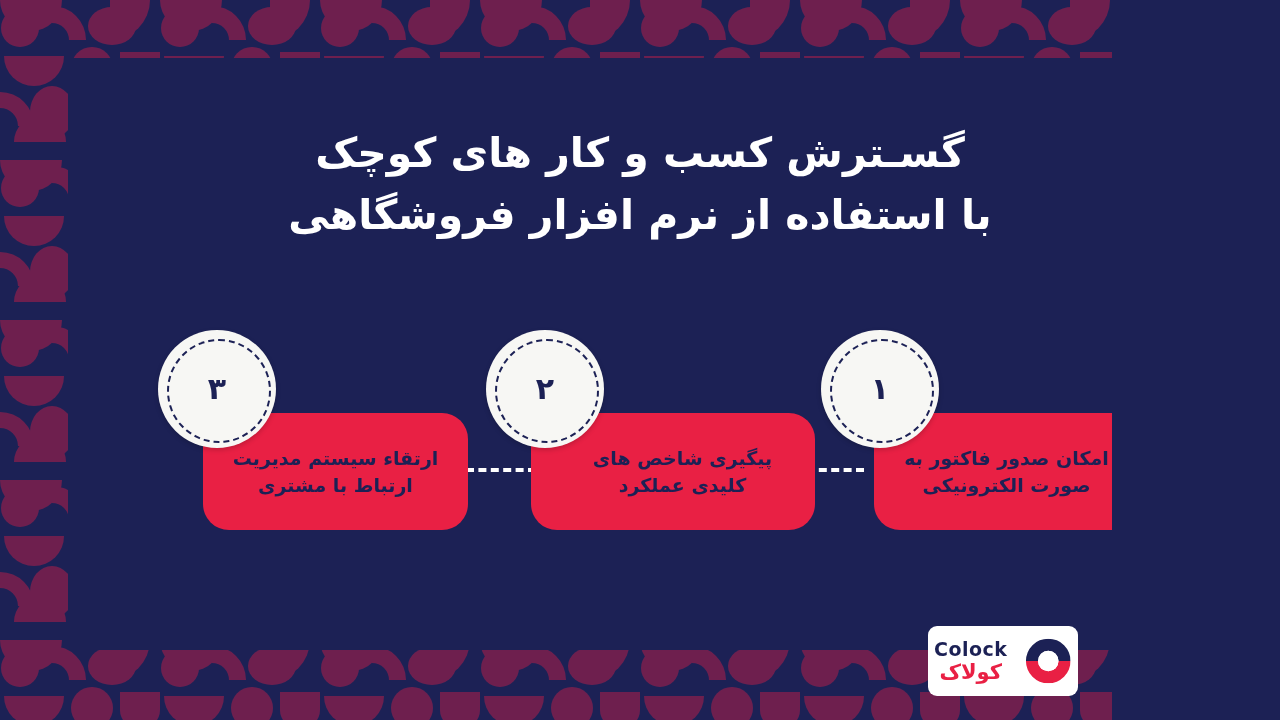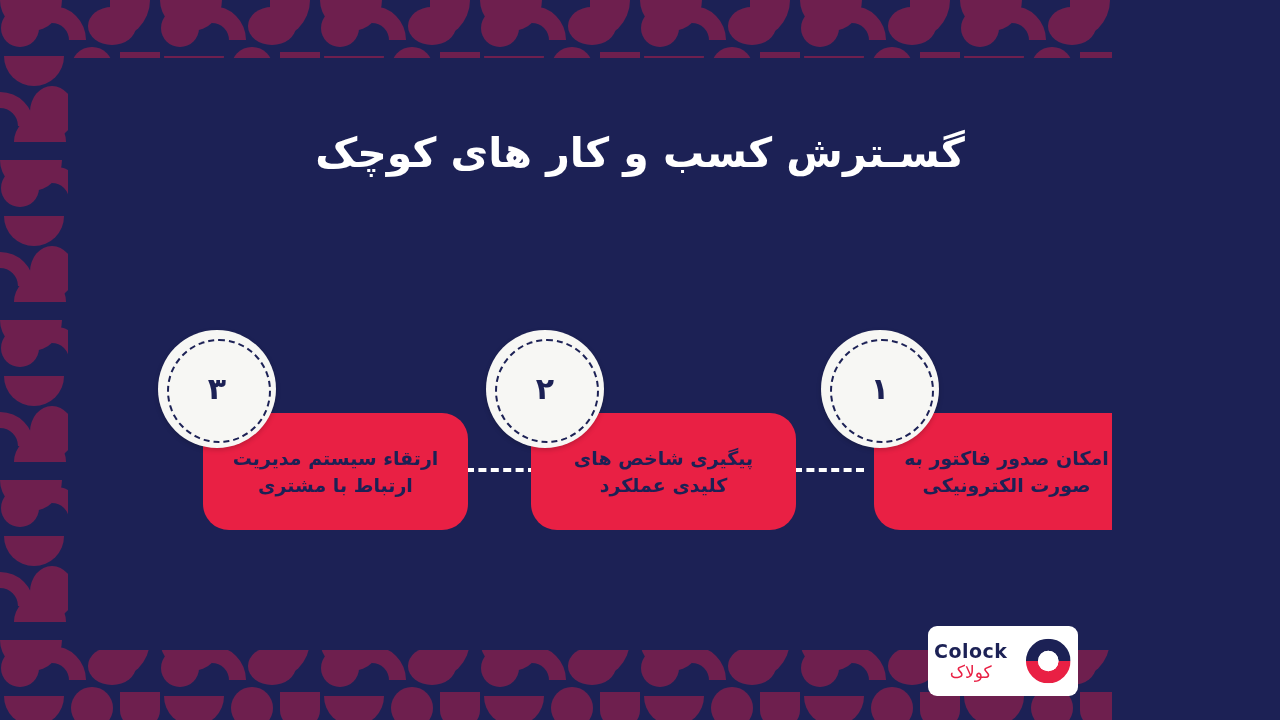--- a/index.html
+++ b/index.html
@@ -60,21 +60,21 @@
 
   
   #logo{
     position:absolute;right:34px;bottom:24px;z-index:7;
     width:150px;height:70px;background:#ffffff;border-radius:9px;
     display:flex;align-items:center;justify-content:center;gap:18px;
     padding:0 6px;box-sizing:border-box;
   }
   #logo-words{display:flex;flex-direction:column;align-items:center;line-height:1;}
   #logo-latin{color:#1c2155;font-weight:bold;font-size:19px;letter-spacing:.5px;}
-  #logo-fa{color:#e92044;font-weight:normal;font-size:17px;margin-top:3px;direction:rtl;}
+  #logo-fa{color:#e92044;font-weight:bold;font-size:21px;margin-top:3px;direction:rtl;}
 </style>
 </head>
 <body>
 
 <div id="slide">
 
   <svg id="pattern-border" viewBox="0 0 1280 720" width="1280" height="720" preserveAspectRatio="none">
     <defs>
       <pattern id="blobs" x="0" y="0" width="160" height="160" patternUnits="userSpaceOnUse">
         <rect width="160" height="160" fill="#1c2155"></rect>
@@ -97,36 +97,37 @@
         </g>
       </pattern>
     </defs>
     <rect x="0" y="0" width="1280" height="720" fill="url(#blobs)"></rect>
   </svg>
 
   <div id="inner-panel"></div>
 
   <div id="title-block">
     <div class="title-line">گسـترش کسب و کار های کوچک</div>
+    <div class="title-line">با استفاده از نرم افزار فروشگاهی</div>
   </div>
 
   <div id="steps">
 
     <div class="connector" style="left:466px;top:468px;width:70px;"></div>
     <div class="connector" style="left:794px;top:468px;width:70px;"></div>
 
     <div class="card" style="left:203px;top:413px;width:265px;height:117px;">
       <div class="card-text">ارتقاء سیستم مدیریت ارتباط با مشتری</div>
     </div>
     <div class="badge" style="left:158px;top:330px;">
       <div class="badge-ring"></div>
       <div class="badge-num">۳</div>
     </div>
 
-    <div class="card" style="left:531px;top:413px;width:265px;height:117px;">
+    <div class="card" style="left:531px;top:413px;width:265px;height:117px;padding-left:19px;">
       <div class="card-text">پیگیری شاخص های کلیدی عملکرد</div>
     </div>
     <div class="badge" style="left:486px;top:330px;">
       <div class="badge-ring"></div>
       <div class="badge-num">۲</div>
     </div>
 
     <div class="card" style="left:866px;top:413px;width:265px;height:117px;margin-left:8px;">
       <div class="card-text">امکان صدور فاکتور به صورت الکترونیکی</div>
     </div>

